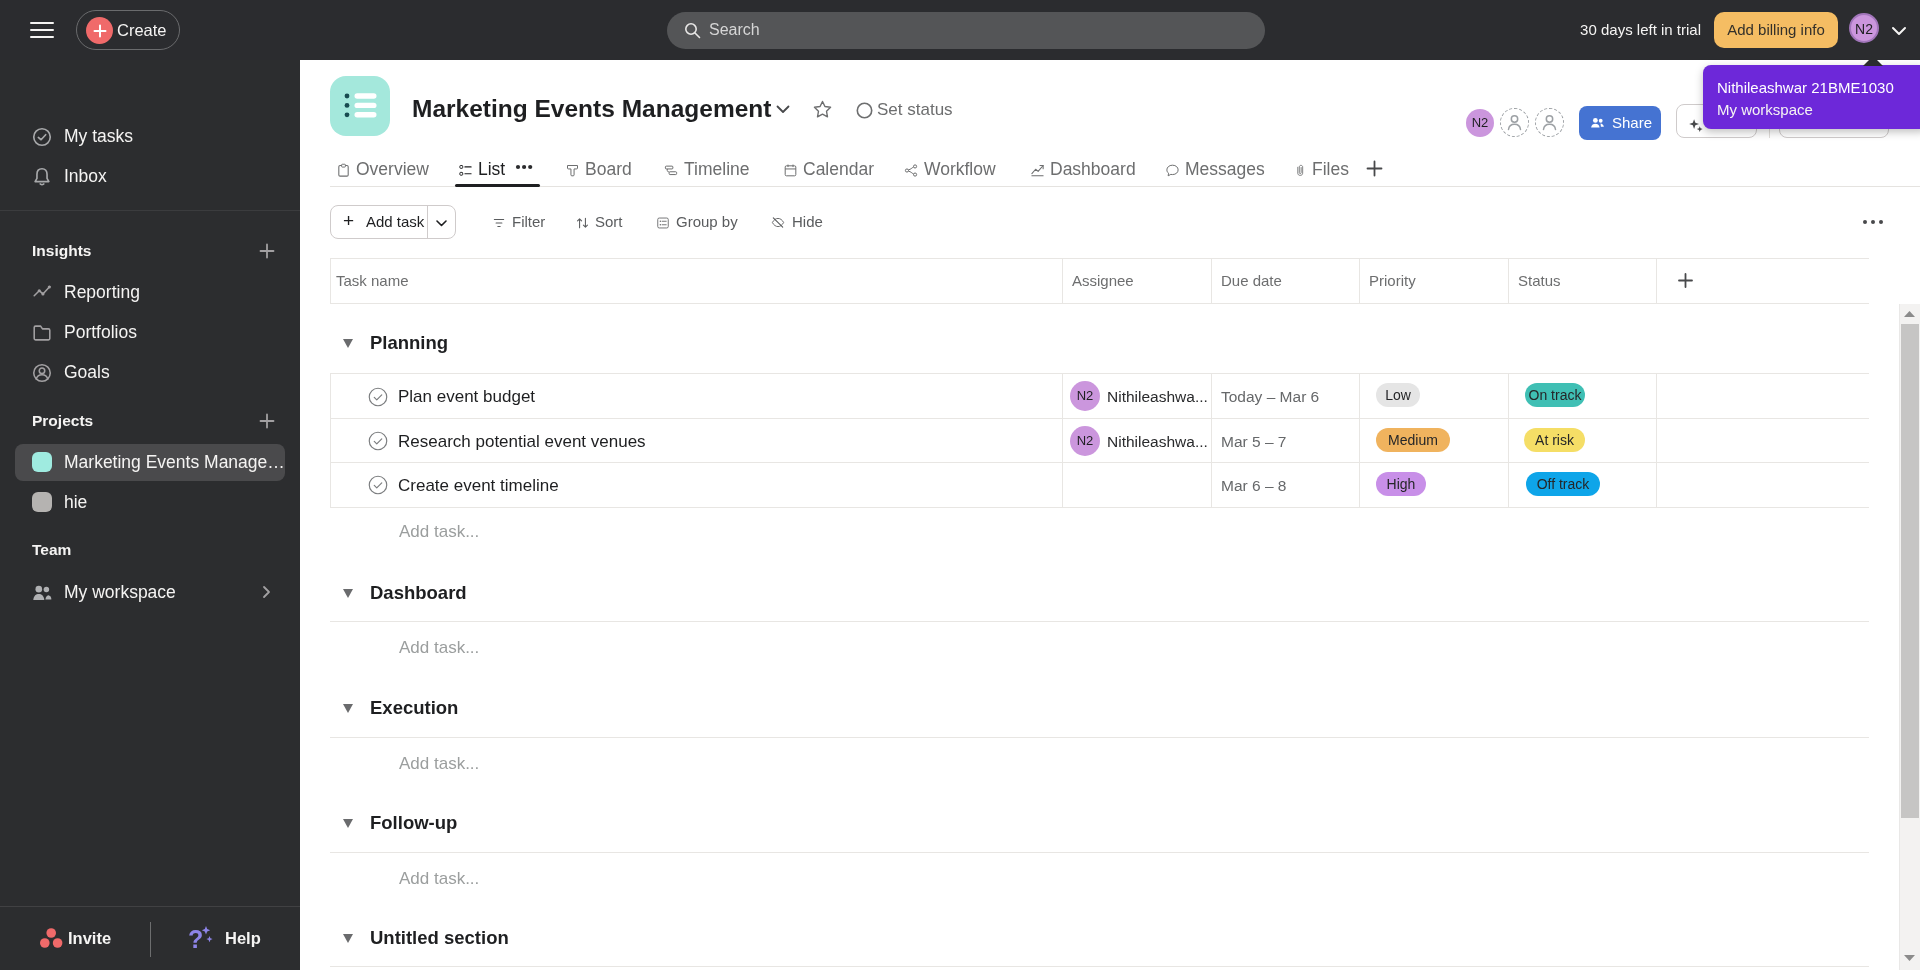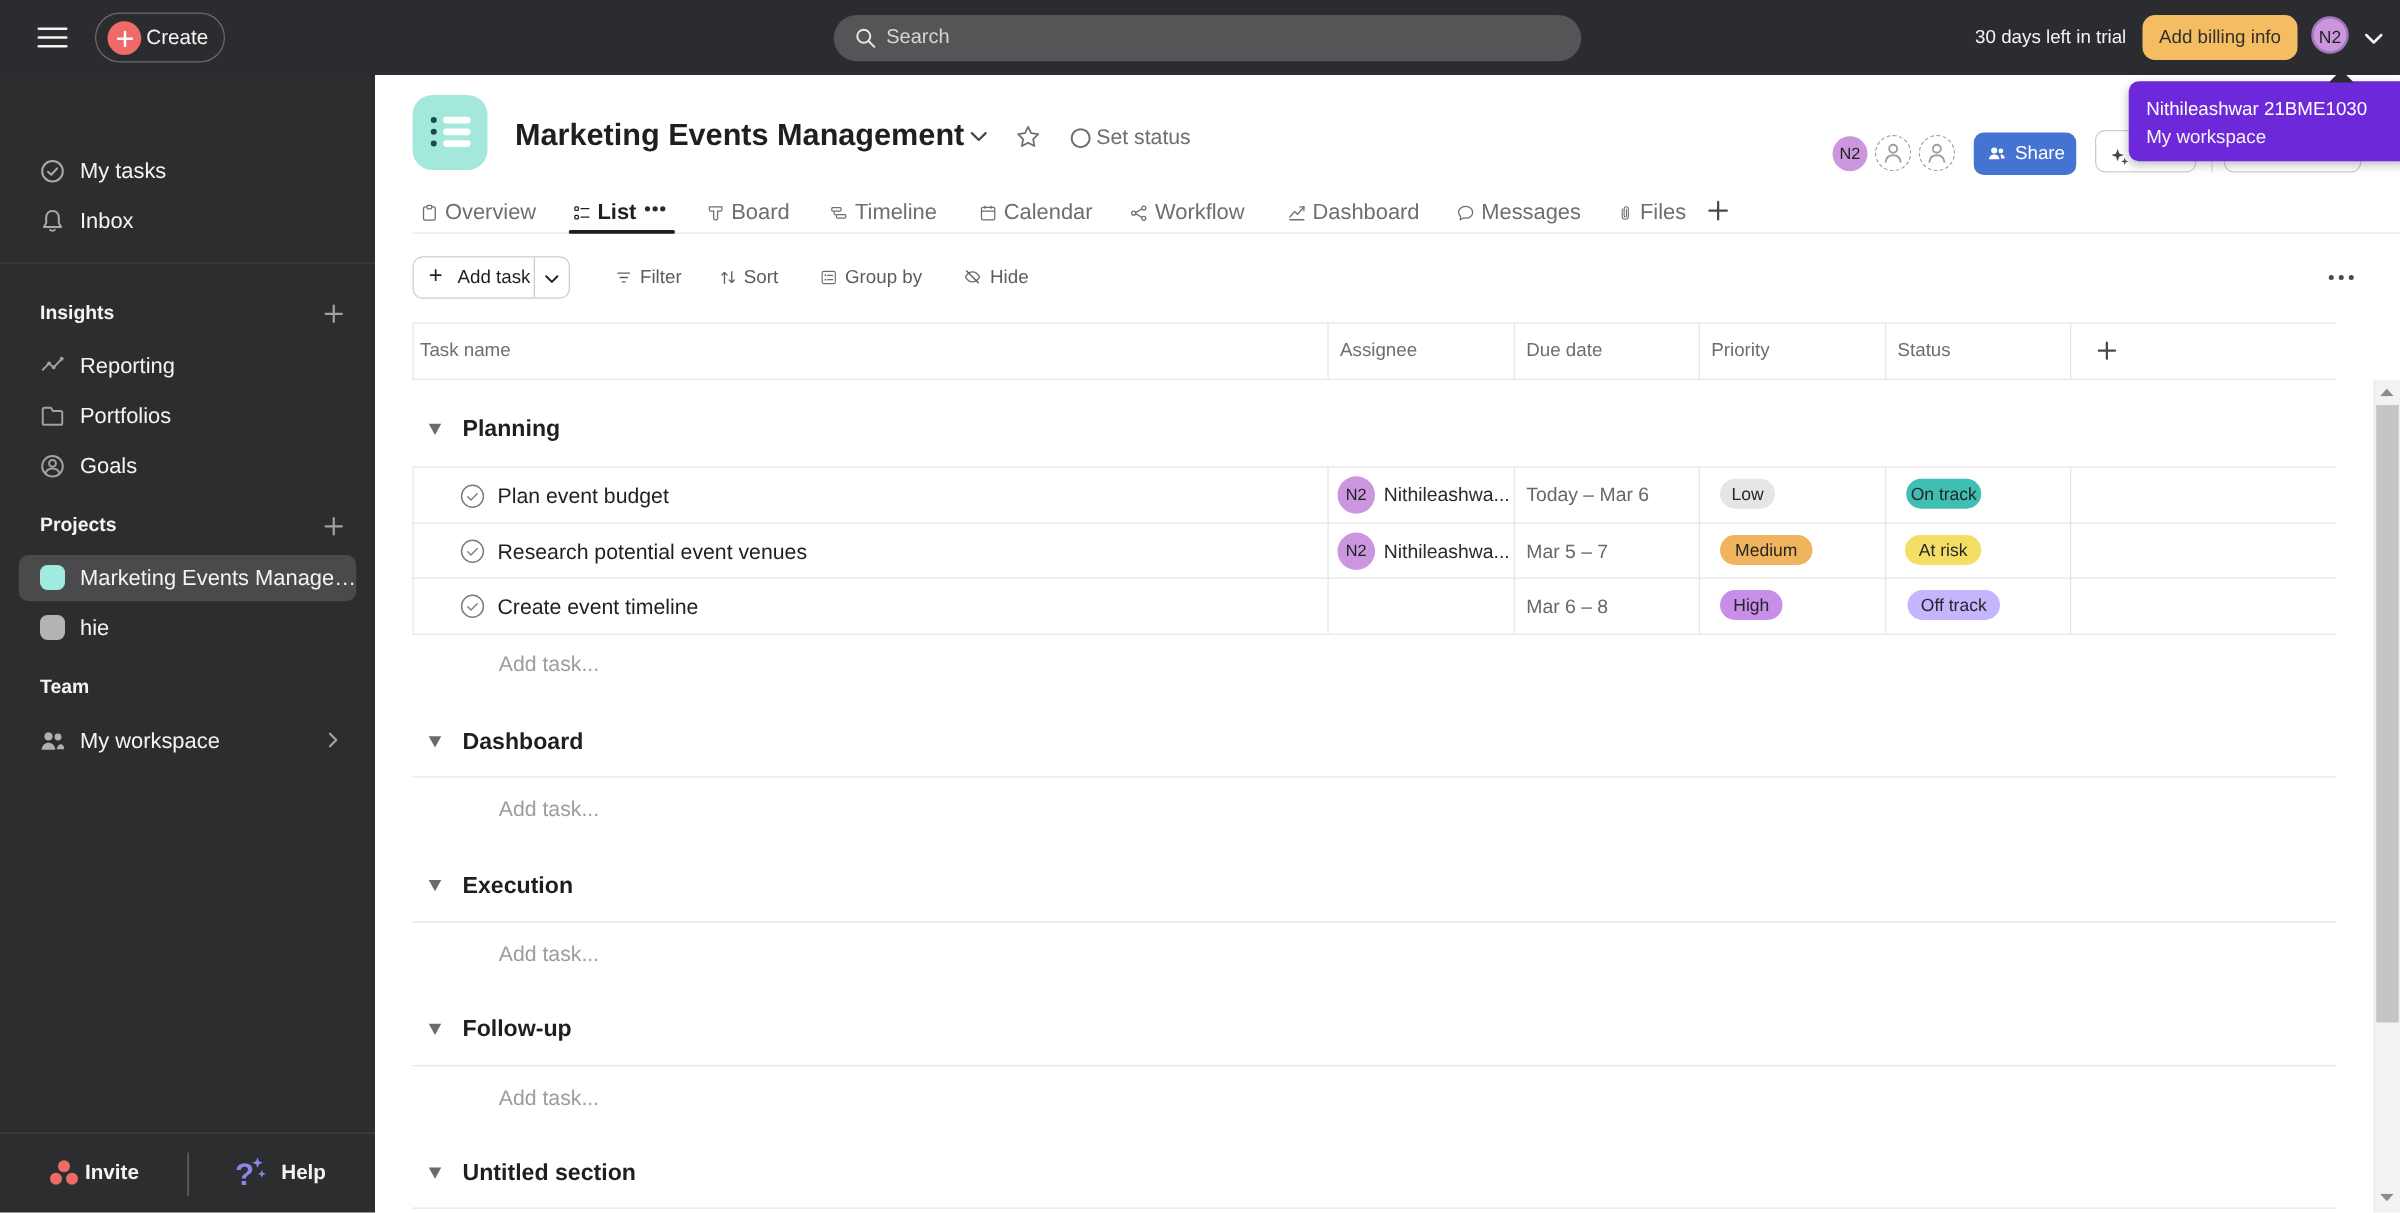--- a/index.html
+++ b/index.html
@@ -235,21 +235,21 @@
 <div class="abs" style="left:1769px; top:110px; width:1px; height:28px; background:#e0ddda;"></div>
 <div class="abs" style="left:1779px; top:104px; width:110px; height:34px; border:1px solid #cfcbcb; border-radius:8px;"></div>
 
 <div id="tabs"></div>
 <div id="tabborder"></div>
 <div id="listunderline"></div>
 <div class="tab" style="left:336px; top:152px;"><svg width="15" height="15" viewBox="0 0 24 24">
       <rect x="4.5" y="4" width="15" height="17" rx="2" fill="none" stroke="#6d6e6f" stroke-width="1.7"></rect>
       <rect x="9" y="2" width="6" height="4.5" rx="1" fill="#fff" stroke="#6d6e6f" stroke-width="1.5"></rect>
     </svg>Overview</div>
-<div class="tab" style="left:458px; top:152px; color:#1e1f21; font-weight:700;"><svg width="15" height="15" viewBox="0 0 24 24">
+<div class="tab" style="left:458px; top:152px; color:#1e1f21; font-weight:400;"><svg width="15" height="15" viewBox="0 0 24 24">
       <rect x="3" y="4" width="4.5" height="4.5" rx="1.2" fill="none" stroke="#1e1f21" stroke-width="1.6"></rect>
       <path d="M11 6.2 H21" stroke="#1e1f21" stroke-width="1.7" stroke-linecap="round"></path>
       <rect x="3" y="15" width="4.5" height="4.5" rx="1.2" fill="none" stroke="#1e1f21" stroke-width="1.6"></rect>
       <path d="M11 17.2 H21" stroke="#1e1f21" stroke-width="1.7" stroke-linecap="round"></path>
     </svg>List</div>
 <svg class="abs" style="left:514px; top:161px;" width="20" height="10" viewBox="0 0 20 10">
     <circle cx="4" cy="6" r="2.1" fill="#2b2c2e"></circle>
     <circle cx="10.1" cy="6" r="2.1" fill="#2b2c2e"></circle>
     <circle cx="16.2" cy="6" r="2.1" fill="#2b2c2e"></circle>
   </svg>
@@ -372,21 +372,21 @@
 <div class="pill" style="left:1376px; top:428px; width:74px; background:#f0b35e;">Medium</div>
 <div class="pill" style="left:1524px; top:428px; width:61px; background:#f5de66;">At risk</div>
 
 <svg class="abs" style="left:368px; top:475px;" width="20" height="20" viewBox="0 0 24 24">
     <circle cx="12" cy="12" r="10.5" fill="none" stroke="#7b7d7f" stroke-width="1.4"></circle>
     <path d="M7.5 12.5 L10.5 15.5 L16.5 9.5" fill="none" stroke="#7b7d7f" stroke-width="1.4" stroke-linecap="round" stroke-linejoin="round"></path>
   </svg>
 <div class="tasktext" style="top:476px;">Create event timeline</div>
 <div class="duetext" style="top:477px;">Mar 6 – 8</div>
 <div class="pill" style="left:1376px; top:472px; width:50px; background:#c88fe8;">High</div>
-<div class="pill" style="left:1526px; top:472px; width:74px; background:#c4b5fd;">Off track</div>
+<div class="pill" style="left:1526px; top:472px; width:74px; background:#0ea5e9;">Off track</div>
 
 <div class="addtask-row" style="top:522px;">Add task...</div>
 
 <div class="sectri" style="left:343px; top:589px;"></div>
 <div class="sechead" style="left:370px; top:582px;">Dashboard</div>
 <div class="hline" style="top:621px;"></div>
 <div class="addtask-row" style="top:638px;">Add task...</div>
 
 <div class="sectri" style="left:343px; top:704px;"></div>
 <div class="sechead" style="left:370px; top:697px;">Execution</div>

